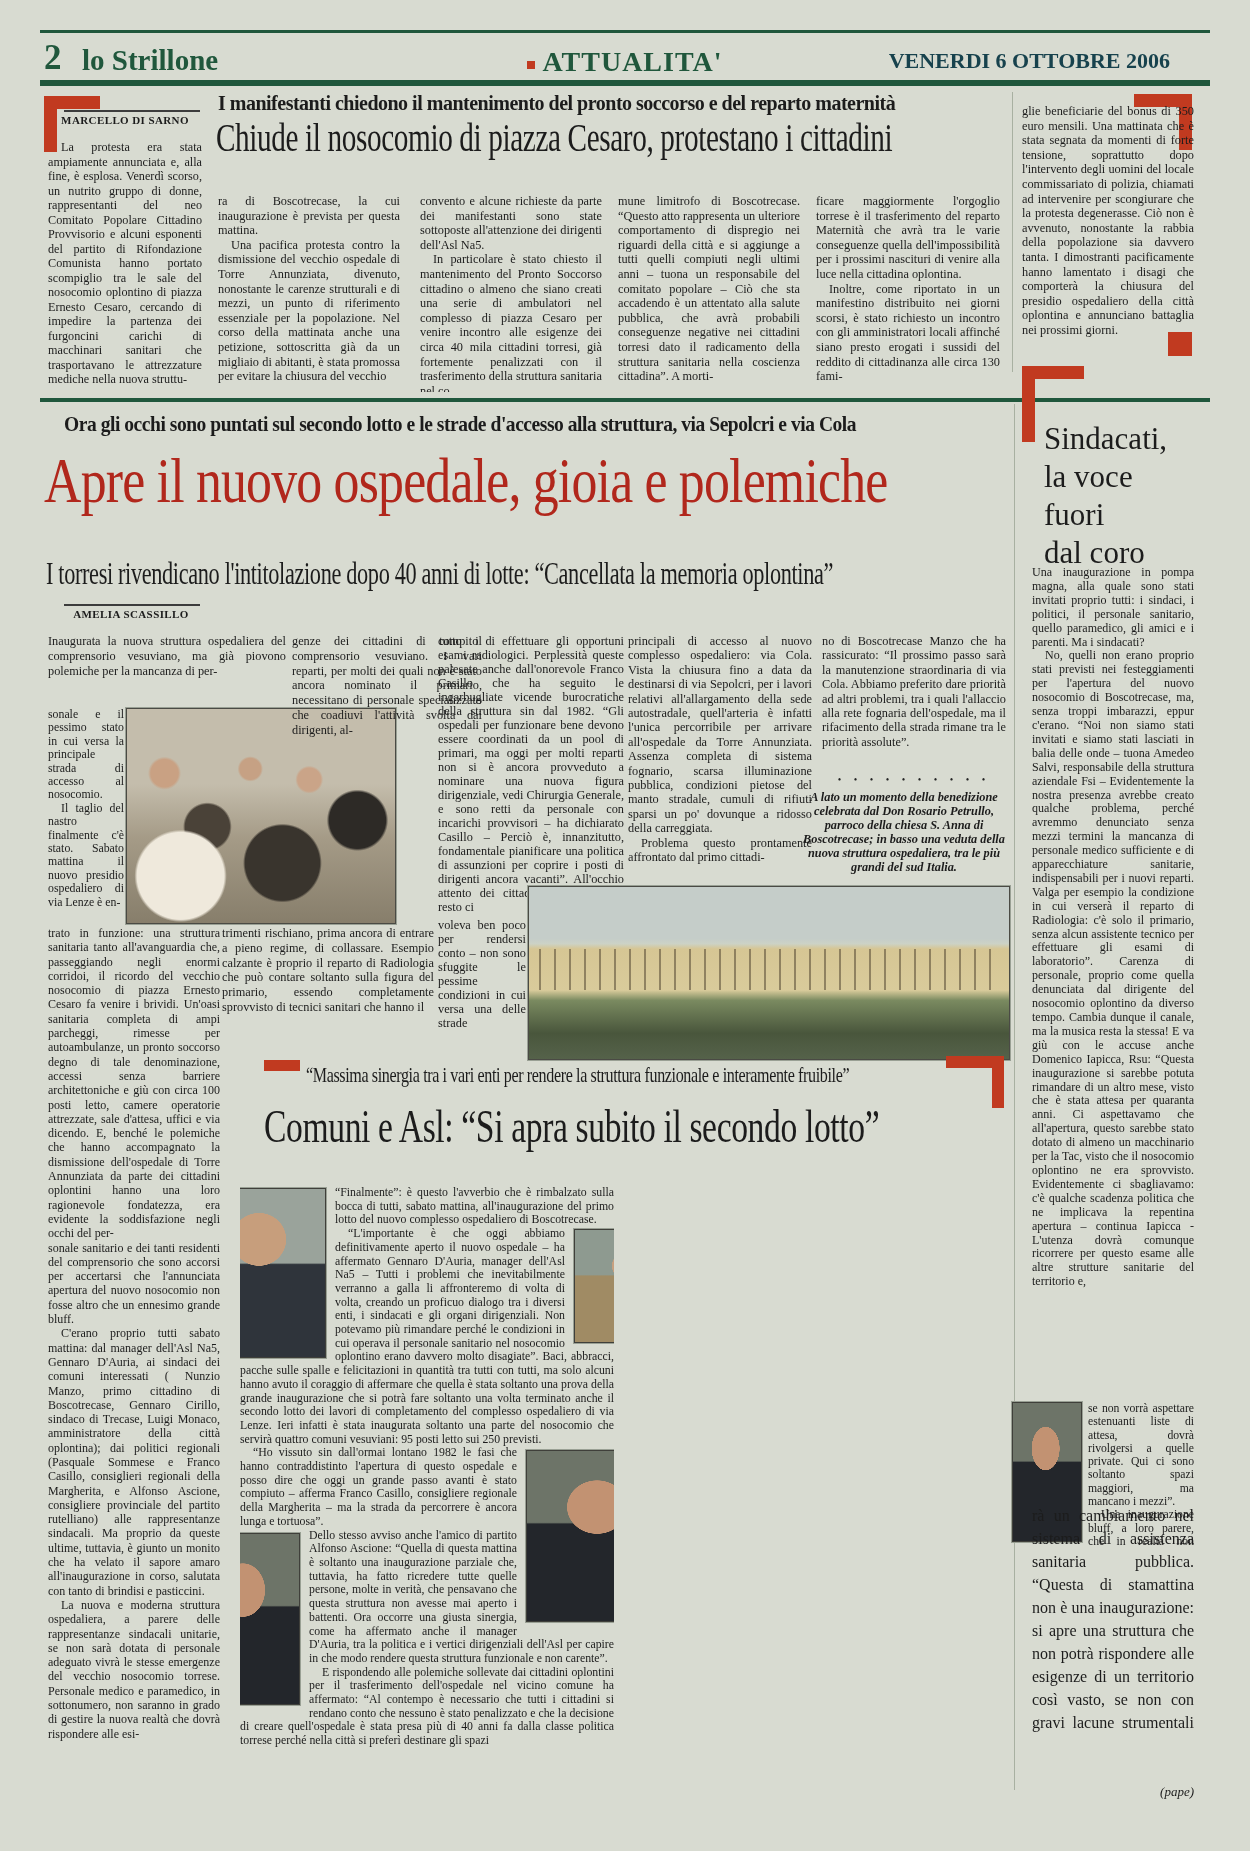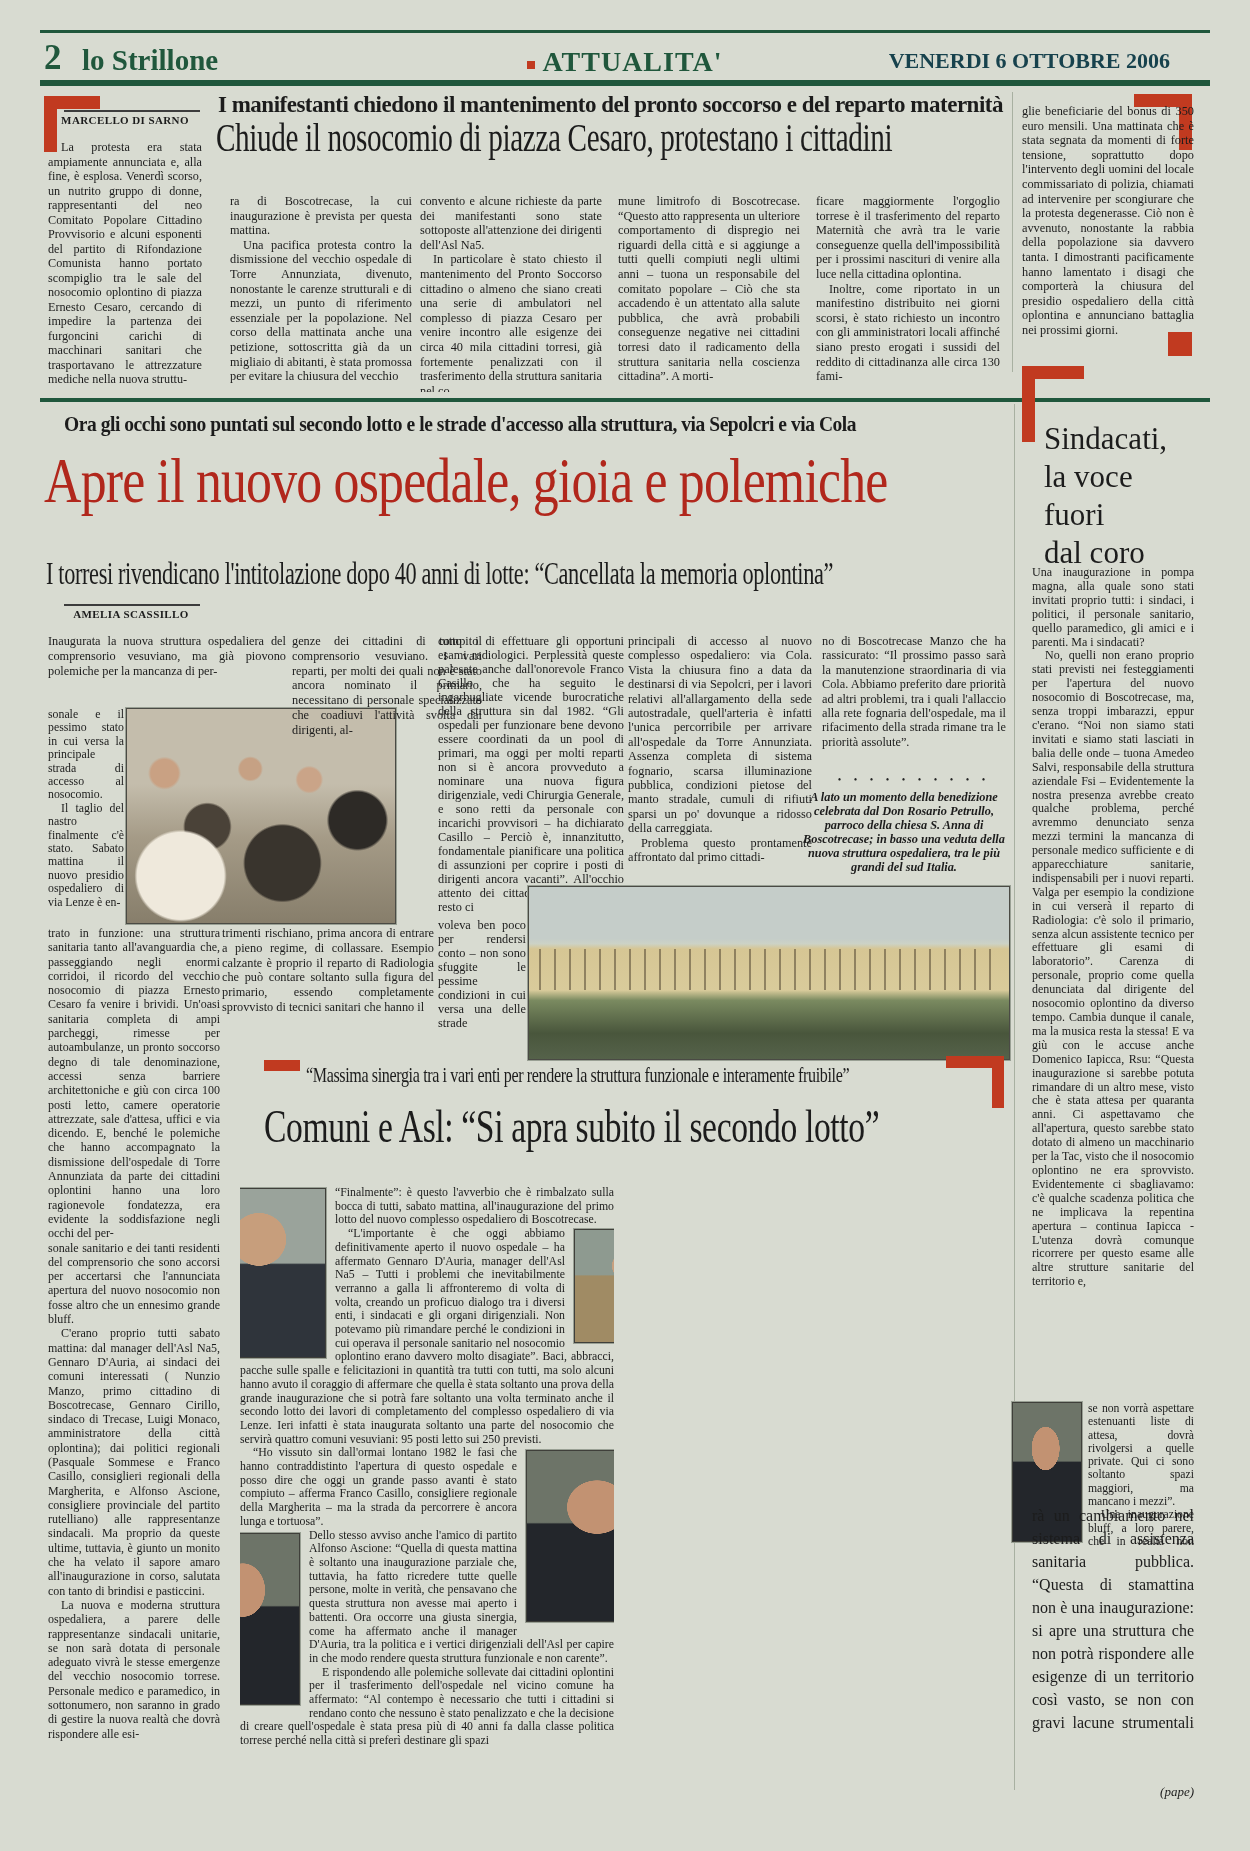--- a/index.html
+++ b/index.html
@@ -46,27 +46,27 @@
   <div class="rule" style="left:40px;top:80px;width:1170px;height:6px"></div>
 
   <div class="red" style="left:44px;top:96px;width:56px;height:13px"></div>
   <div class="red" style="left:44px;top:96px;width:13px;height:56px"></div>
   <div class="red" style="left:1134px;top:94px;width:58px;height:13px"></div>
   <div class="red" style="left:1179px;top:94px;width:13px;height:56px"></div>
 
   <div class="thinrule" style="left:64px;top:110px;width:136px;height:2px"></div>
   <div class="byline" style="left:48px;top:114px;width:154px">MARCELLO DI SARNO</div>
 
-  <div class="hl" style="left:218px;top:92px;font-size:23px;font-weight:bold">I manifestanti chiedono il mantenimento del pronto soccorso e del reparto maternità</div>
+  <div class="hl" style="left:218px;top:92px;font-size:20px;font-weight:bold">I manifestanti chiedono il mantenimento del pronto soccorso e del reparto maternità</div>
   <div class="hl" style="left:216px;top:114px;font-size:40px;transform:scaleX(.73)">Chiude il nosocomio di piazza Cesaro, protestano i cittadini</div>
 
   <div class="txt" style="left:48px;top:140px;width:154px;height:252px;font-size:12.2px;line-height:14.5px">
     <p>La protesta era stata ampiamente annunciata e, alla fine, è esplosa. Venerdì scorso, un nutrito gruppo di donne, rappresentanti del neo Comitato Popolare Cittadino Provvisorio e alcuni esponenti del partito di Rifondazione Comunista hanno portato scompiglio tra le sale del nosocomio oplontino di piazza Ernesto Cesaro, cercando di impedire la partenza dei furgoncini carichi di macchinari sanitari che trasportavano le attrezzature mediche nella nuova struttu-</p>
   </div>
-  <div class="txt" style="left:230px;top:194px;width:182px;height:198px;font-size:12.3px;line-height:14.6px">
+  <div class="txt" style="left:218px;top:194px;width:182px;height:198px;font-size:12.3px;line-height:14.6px">
     <p class="noind">ra di Boscotrecase, la cui inaugurazione è prevista per questa mattina.</p>
     <p>Una pacifica protesta contro la dismissione del vecchio ospedale di Torre Annunziata, divenuto, nonostante le carenze strutturali e di mezzi, un punto di riferimento essenziale per la popolazione. Nel corso della mattinata anche una petizione, sottoscritta già da un migliaio di abitanti, è stata promossa per evitare la chiusura del vecchio</p>
   </div>
   <div class="txt" style="left:420px;top:194px;width:182px;height:198px;font-size:12.3px;line-height:14.6px">
     <p class="noind">convento e alcune richieste da parte dei manifestanti sono state sottoposte all'attenzione dei dirigenti dell'Asl Na5.</p>
     <p>In particolare è stato chiesto il mantenimento del Pronto Soccorso cittadino o almeno che siano creati una serie di ambulatori nel complesso di piazza Cesaro per venire incontro alle esigenze dei circa 40 mila cittadini torresi, già fortemente penalizzati con il trasferimento della struttura sanitaria nel co-</p>
   </div>
   <div class="txt" style="left:618px;top:194px;width:182px;height:198px;font-size:12.3px;line-height:14.6px">
     <p class="noind">mune limitrofo di Boscotrecase. “Questo atto rappresenta un ulteriore comportamento di dispregio nei riguardi della città e si aggiunge a tutti quelli compiuti negli ultimi anni – tuona un responsabile del comitato popolare – Ciò che sta accadendo è un attentato alla salute pubblica, che avrà probabili conseguenze negative nei cittadini torresi dato il radicamento della struttura sanitaria nella coscienza cittadina”. A morti-</p>
   </div>

